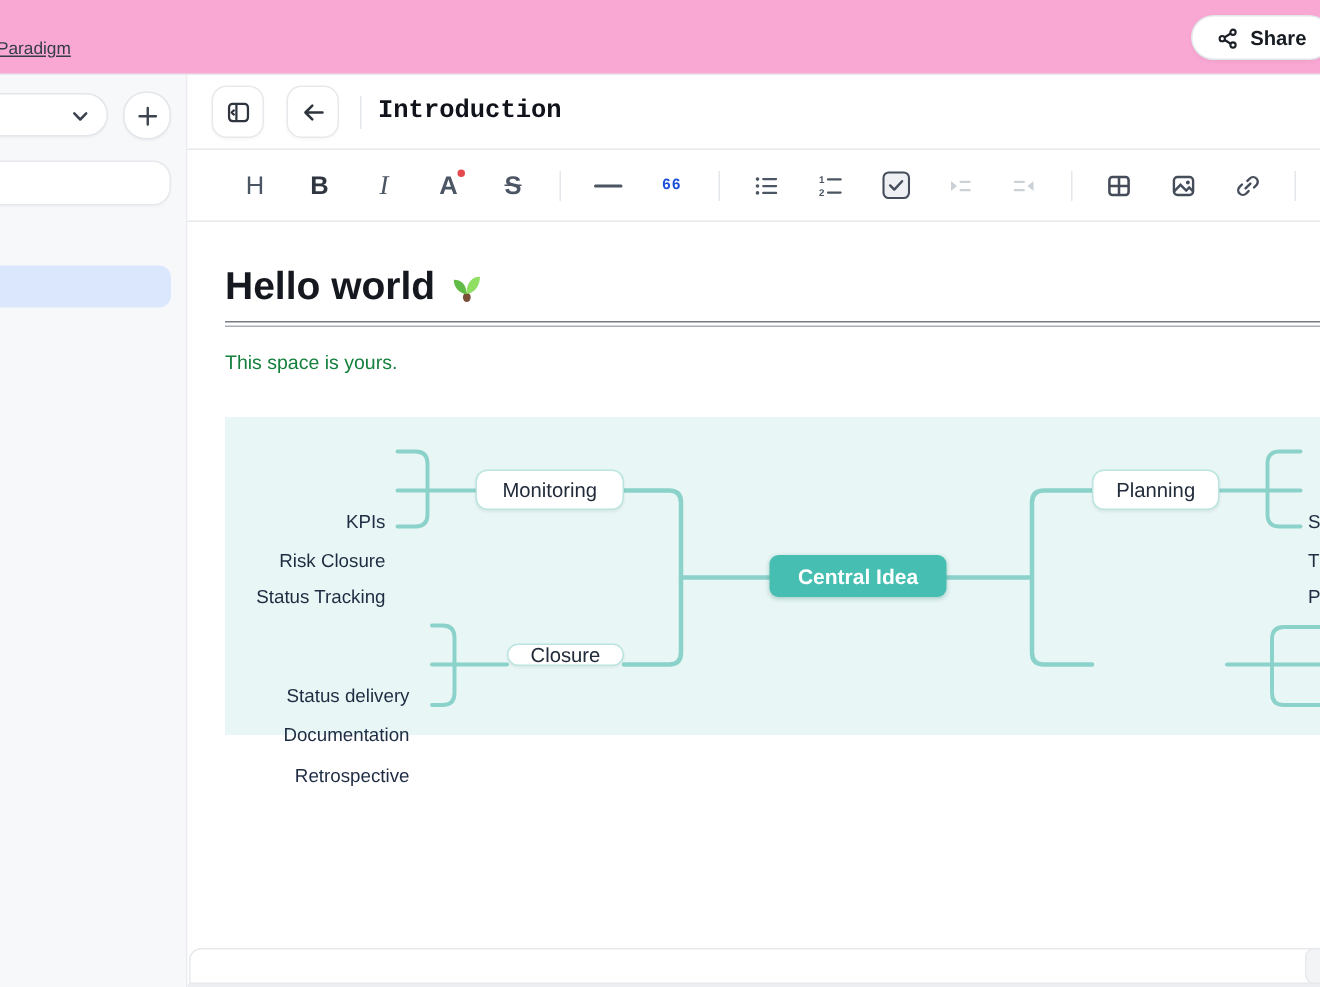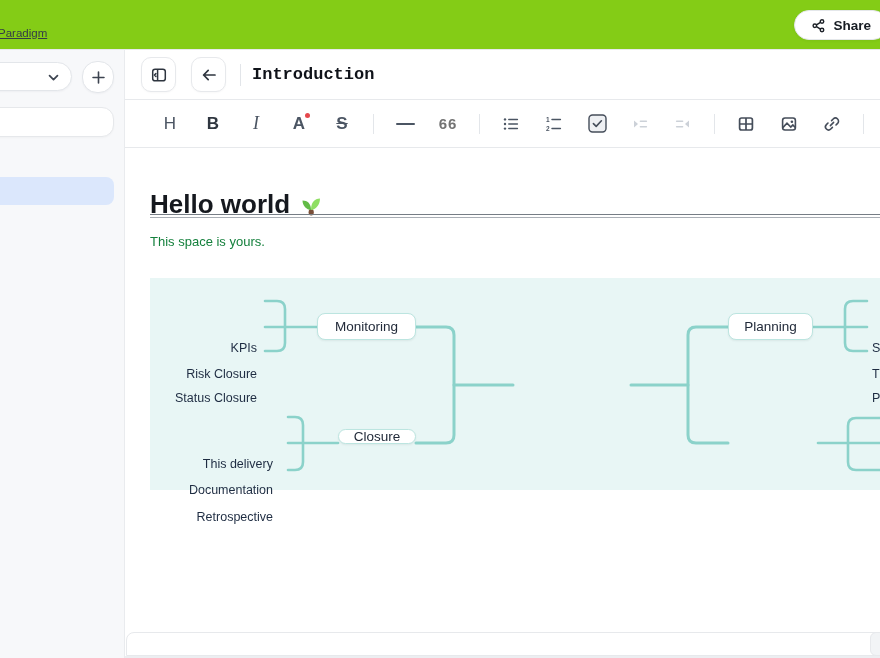--- a/index.html
+++ b/index.html
@@ -4,21 +4,21 @@
 <style>
   * { margin:0; padding:0; box-sizing:border-box; }
   body { background:#fff; }
   .screen {
     position:relative; width:880px; height:658px; overflow:hidden;
     background:#fff; font-family:"Liberation Sans", sans-serif;
   }
 
   
   .topbar { position:absolute; left:0; top:0; width:880px; height:50px;
-    background:#84cc16; border-bottom:1px solid #e7e9ec; }
+    background:#f9a8d4; border-bottom:1px solid #e7e9ec; }
   .breadcrumb { position:absolute; left:-2px; top:27px; font-size:11.5px;
     color:#333c47; text-decoration:underline; cursor:pointer; }
   .share-btn { position:absolute; right:-8px; top:10px; height:30px;
     display:flex; align-items:center; gap:7px; padding:0 16px;
     background:#fff; border:1px solid #e4e7ea; border-radius:17px;
     box-shadow:0 1px 3px rgba(20,30,40,.06);
     font-size:13.5px; font-weight:700; color:#171c23; cursor:pointer; }
 
   
   .sidebar { position:absolute; left:0; top:50px; width:125px; height:608px;
@@ -55,25 +55,25 @@
   .tb-item { width:24px; height:28px; display:flex; align-items:center; justify-content:center;
     cursor:pointer; border:none; background:transparent; position:relative; }
   .tb-divider { width:1px; height:20px; background:#e3e6ea; }
   .tb-letter { font-size:17px; color:var(--icon-gray, #4b5563); font-weight:600; }
   .tb-bold   { font-weight:800; color:#2f3640; font-size:17px; }
   .tb-italic { font-family:"Liberation Serif", serif; font-style:italic; font-size:18px; color:#4b5563; }
   .tb-strike { text-decoration:line-through; }
   .color-dot { position:absolute; top:3px; right:1px; width:5px; height:5px;
     border-radius:50%; background:#e5484d; }
   .tb-dash { width:19px; height:2px; background:#4b5563; border-radius:1px; }
-  .tb-quote { font-size:15px; font-weight:700; color:#737373; letter-spacing:1px; }
+  .tb-quote { font-size:10px; font-weight:700; color:#1d4ed8; letter-spacing:1px; }
 
   
   .content { position:relative; height:434px; }
-  .doc-h1 { position:absolute; left:25px; top:41px; display:flex; align-items:center; gap:9px;
+  .doc-h1 { position:absolute; left:25px; top:27px; display:flex; align-items:center; gap:9px;
     font-size:26px; font-weight:700; color:#15181e; cursor:text; }
   .title-rule { position:absolute; left:25px; right:0; top:66px; height:4px;
     border-top:1.6px solid #767d85; border-bottom:1.6px solid #a9aeb5; }
   .doc-para { position:absolute; left:25px; top:86px; font-size:13px; color:#15803d; cursor:text; }
 
   
   .mindmap { position:absolute; left:25px; top:130px; width:730px; height:212px;
     background:var(--map-bg, #e8f6f5); }
   .mindmap svg.links { position:absolute; left:0; top:0; }
   .mm-node { position:absolute; background:#fff; border:1.5px solid var(--node-border, #bce5e0);
@@ -320,29 +320,30 @@
           <path class="link-line sub-line" d="M138,139 H145 Q153,139 153,147 V184 Q153,192 145,192 H138"></path>
           <path class="link-line sub-line" d="M138,165 H188"></path>
 
           <path class="link-line sub-line" d="M663,49 H717"></path>
           <path class="link-line sub-line" d="M717,23 H703 Q695,23 695,31 V65 Q695,73 703,73 H717"></path>
 
           <path class="link-line sub-line" d="M668,165 H730"></path>
           <path class="link-line sub-line" d="M730,140 H706 Q698,140 698,148 V184 Q698,192 706,192 H730"></path>
         </svg>
 
+        <div class="mm-node mm-central n-central">Central Idea</div>
         <div class="mm-node n-monitoring">Monitoring</div>
         <div class="mm-node n-closure">Closure</div>
         <div class="mm-node n-planning">Planning</div>
 
         <div class="mm-label gA" style="top:16px">KPIs</div>
         <div class="mm-label gA" style="top:42px">Risk Closure</div>
-        <div class="mm-label gA" style="top:66px">Status Closure</div>
-
-        <div class="mm-label gB" style="top:132px">This delivery</div>
+        <div class="mm-label gA" style="top:66px">Status Tracking</div>
+
+        <div class="mm-label gB" style="top:132px">Status delivery</div>
         <div class="mm-label gB" style="top:158px">Documentation</div>
         <div class="mm-label gB" style="top:185px">Retrospective</div>
 
         <div class="mm-label gC" style="top:16px">S</div>
         <div class="mm-label gC" style="top:42px">T</div>
         <div class="mm-label gC" style="top:66px">P</div>
       </div>
     </div>
 
     <div class="footer-bar">

